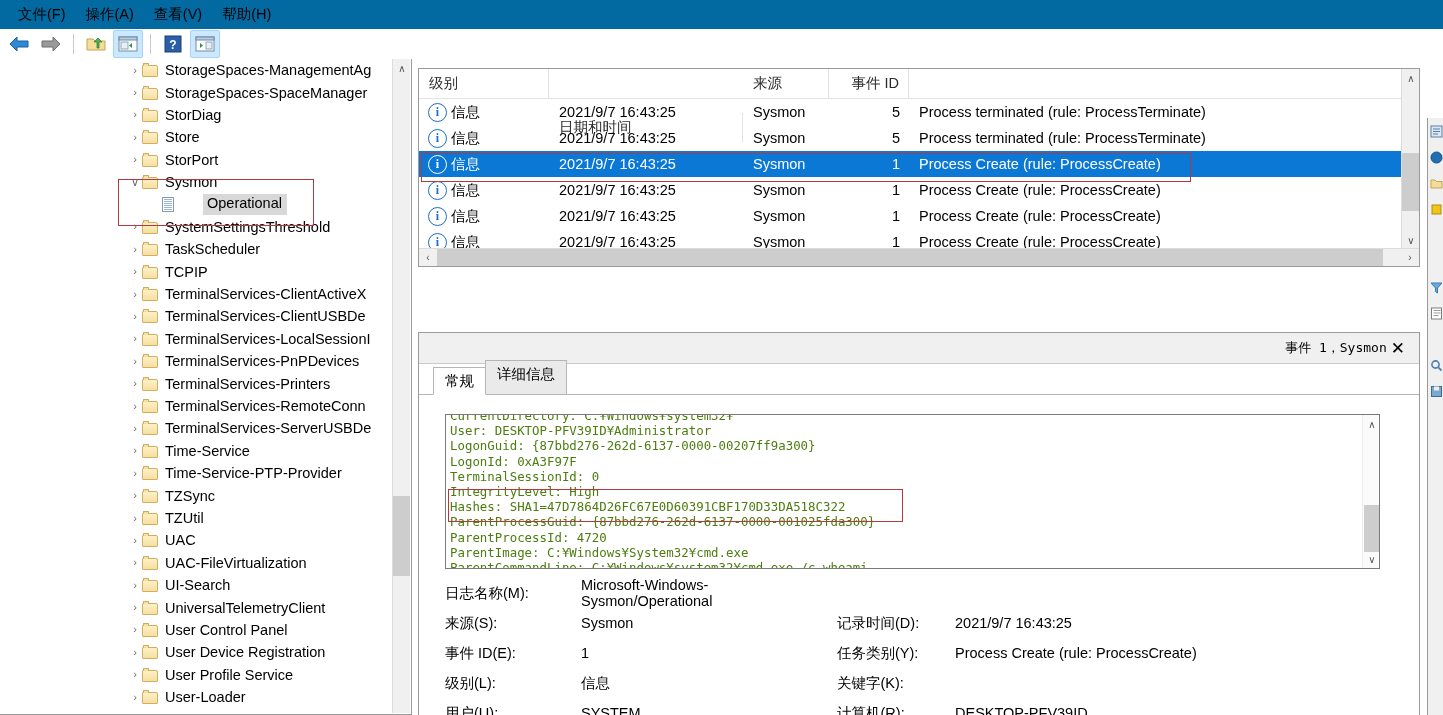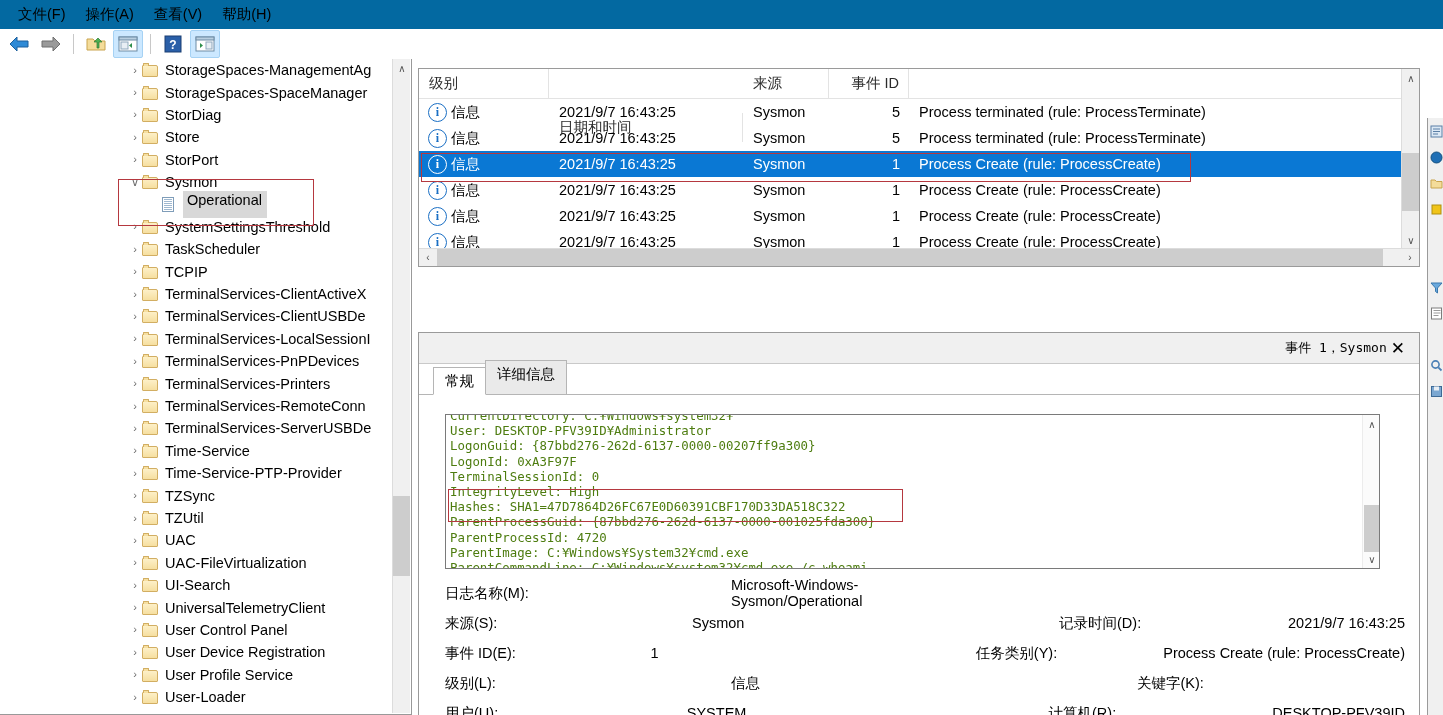--- a/index.html
+++ b/index.html
@@ -36,21 +36,21 @@
   .folder:before{content:"";position:absolute;left:0;top:2px;width:16px;height:12px;
       background:linear-gradient(#fdf0c8,#f6dfa0);border:1px solid #d2ae62;border-radius:1px 2px 1px 1px;box-sizing:border-box;}
   .folder:after{content:"";position:absolute;left:1px;top:0px;width:6px;height:3px;
       background:#f6dfa0;border:1px solid #d2ae62;border-bottom:none;border-radius:1px 1px 0 0;box-sizing:border-box;}
   .logico{width:17px;height:15px;flex:none;margin-right:6px;position:relative;}
   .logico:before{content:"";position:absolute;left:2px;top:0;width:12px;height:15px;
       background:#fff;border:1px solid #7f9db9;box-sizing:border-box;}
   .logico:after{content:"";position:absolute;left:4px;top:2px;width:8px;height:11px;
       background:repeating-linear-gradient(to bottom,#9fb8d0 0,#9fb8d0 1px,#fff 1px,#fff 2px);}
   .tlabel{font-size:14.5px;color:#000;}
-  .trow.selected .tlabel{background:#d8d8d8;padding:1px 5px 10px 4px;}
+  .trow.selected .tlabel{background:#d8d8d8;padding:1px 5px 4px 4px;margin-left:20px;}
 
   .tree-vscroll{position:absolute;right:1px;top:0;width:18px;height:654px;background:#f0f0f0;border-left:1px solid #dcdcdc;box-sizing:border-box;}
   .sb-arrow{width:18px;height:18px;display:flex;align-items:center;justify-content:center;font-size:10px;color:#555;}
   .tree-thumb{position:absolute;left:0;top:437px;width:17px;height:80px;background:#cdcdcd;}
 
   
   .listpane{position:absolute;left:418px;top:9px;width:1002px;height:199px;border:1px solid #9a9a9a;background:#fff;box-sizing:border-box;}
   .lhead{display:flex;height:29px;background:#fff;border-bottom:1px solid #e3e3e3;}
   .lhcell{display:flex;align-items:center;font-size:14.5px;color:#2b2b2b;padding-left:10px;border-right:1px solid #e3e3e3;box-sizing:border-box;height:29px;}
   .lhcell.num{justify-content:flex-end;padding-right:9px;padding-left:0;}
@@ -84,21 +84,21 @@
 
   .dtextwrap{position:absolute;left:26px;top:81px;width:935px;height:155px;border:1px solid #7a7a7a;background:#fff;box-sizing:border-box;overflow:hidden;}
   .dtext{position:absolute;left:4px;top:-7px;width:880px;
     font-family:"DejaVu Sans Mono",monospace;font-size:12.4px;line-height:15.2px;
     white-space:pre;color:#4d7c0f;}
   .dtext-vscroll{position:absolute;right:0;top:0;width:17px;height:153px;background:#fbfbfb;border-left:1px solid #ececec;box-sizing:border-box;}
   .dtext-vthumb{position:absolute;left:1px;top:90px;width:15px;height:47px;background:#cdcdcd;}
 
   
   .meta{position:absolute;left:26px;top:245px;width:960px;}
-  .mrow{display:flex;height:30px;align-items:center;justify-content:space-between;}
+  .mrow{display:flex;height:30px;align-items:center;}
   .mlabel{width:136px;font-size:14.5px;color:#000;flex:none;}
   .mvalue{width:256px;font-size:14.5px;color:#000;flex:none;}
   .mlabel2{width:118px;font-size:14.5px;color:#000;flex:none;}
   .mvalue2{font-size:14.5px;color:#000;flex:none;}
 
   
   .actions{position:absolute;right:0;top:59px;width:16px;height:656px;background:#f0f0f0;border-left:1px solid #9a9a9a;box-sizing:border-box;overflow:hidden;}
   .aitem{height:26px;display:flex;align-items:center;padding-left:2px;}
   .aico{width:13px;height:13px;}
 

